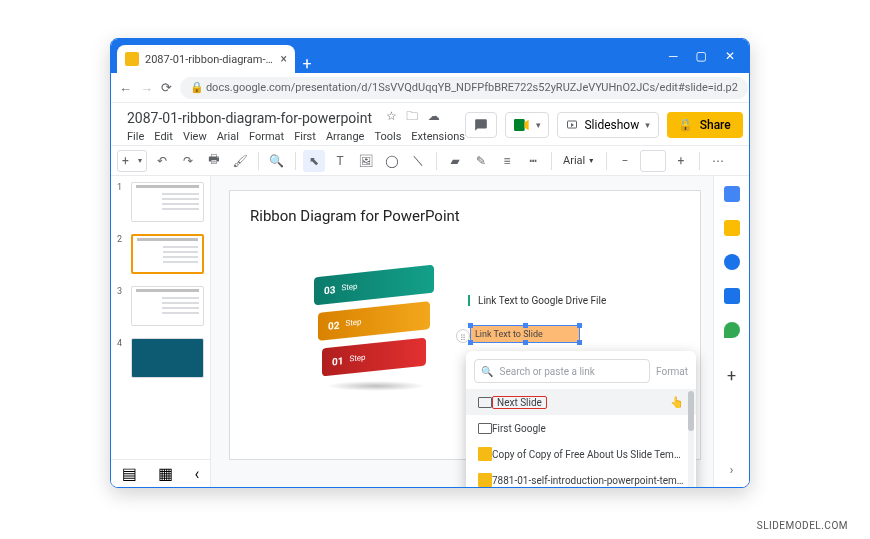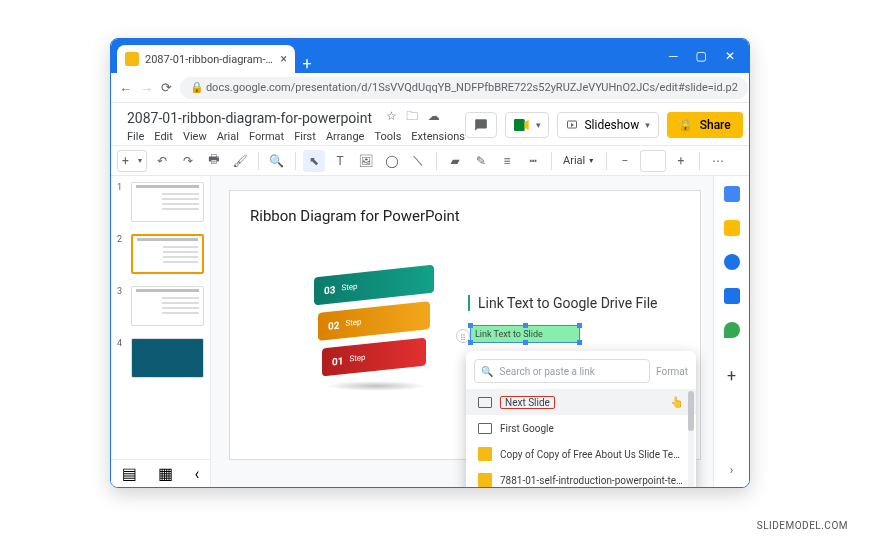--- a/index.html
+++ b/index.html
@@ -74,35 +74,35 @@
 
   .ribbon { position: absolute; left: 84px; top: 86px; width: 120px; }
   .rib { height: 28px; border-radius: 4px; margin-top: -6px; position: relative; display: flex; align-items: center; color: #fff; font-size: 8px; padding-left: 10px; gap: 6px; transform: skewY(-6deg); }
   .rib.r1 { background: linear-gradient(90deg,#0b7b6b,#13a089); width: 120px; margin-left: 0; }
   .rib.r2 { background: linear-gradient(90deg,#d98200,#f3a71c); width: 112px; margin-left: 4px; margin-top: 8px; }
   .rib.r3 { background: linear-gradient(90deg,#b11e1e,#e33030); width: 104px; margin-left: 8px; margin-top: 8px; }
   .rib .n { font-weight: 700; font-size: 10px; }
   .rib .t { line-height: 1; }
   .shadow { width: 100px; height: 10px; background: radial-gradient(ellipse, rgba(0,0,0,.25), transparent 70%); margin: 10px 0 0 12px; }
 
-  .linktxt1 { position: absolute; left: 238px; top: 104px; font-size: 14px; color: #333; border-left: 2px solid #19a574; padding-left: 8px; }
+  .linktxt1 { position: absolute; left: 238px; top: 104px; font-size: 10px; color: #333; border-left: 2px solid #19a574; padding-left: 8px; }
   .floatcursor { position: absolute; left: 226px; top: 138px; width: 14px; height: 14px; background: #fff; border: 1px solid #ccc; border-radius: 50%; display: flex; align-items: center; justify-content: center; font-size: 8px; color: #555; }
-  .selbox { position: absolute; left: 240px; top: 134px; width: 110px; height: 18px; border: 1px solid #4285f4; font-size: 9px; color: #444; display: flex; align-items: center; padding: 0 4px; background: #86efac; }
+  .selbox { position: absolute; left: 240px; top: 134px; width: 110px; height: 18px; border: 1px solid #4285f4; font-size: 9px; color: #444; display: flex; align-items: center; padding: 0 4px; background: #fdba74; }
   .selbox .h { position: absolute; width: 5px; height: 5px; background: #4285f4; }
   .selbox .h.tl { left: -3px; top: -3px; } .selbox .h.tr { right: -3px; top: -3px; }
   .selbox .h.bl { left: -3px; bottom: -3px; } .selbox .h.br { right: -3px; bottom: -3px; }
   .selbox .h.tm { left: 50%; top: -3px; margin-left: -2px; } .selbox .h.bm { left: 50%; bottom: -3px; margin-left: -2px; }
 
   
   .linkpop { position: absolute; left: 236px; top: 160px; width: 230px; background: #fff; border-radius: 6px; box-shadow: 0 4px 14px rgba(0,0,0,.25); padding: 8px 0 0 0; }
   .linksearch { display: flex; align-items: center; margin: 0 8px 6px 8px; gap: 6px; }
   .linksearch .field { flex: 1; height: 24px; border: 1px solid #dadce0; border-radius: 4px; display: flex; align-items: center; padding: 0 6px; font-size: 10px; color: #9aa0a6; gap: 6px; }
   .linksearch .apply { font-size: 10px; color: #9aa0a6; }
   .linklist { max-height: 140px; overflow: hidden; }
-  .linkitem { height: 26px; display: flex; align-items: center; padding: 0 12px; font-size: 10px; color: #3c4043; gap: 8px; position: relative; }
+  .linkitem { height: 26px; display: flex; align-items: center; padding: 0 12px; font-size: 10px; color: #3c4043; position: relative; }
   .linkitem.hl { background: #f1f3f4; }
   .linkitem.hl .lbl { border: 1px solid #d93025; padding: 0 4px; border-radius: 2px; }
   .linkitem .ico { width: 14px; height: 11px; border: 1.2px solid #5f6368; border-radius: 1px; flex: 0 0 14px; }
   .linkitem .ico.doc { background: #f5ba14; border: none; height: 14px; width: 11px; border-radius: 1px; }
   .linkitem .lbl { white-space: nowrap; overflow: hidden; text-overflow: ellipsis; }
   .linkitem .cursor { position: absolute; right: 12px; font-size: 11px; }
   .linkscroll { position: absolute; right: 2px; top: 40px; bottom: 4px; width: 6px; background: #f1f3f4; border-radius: 3px; }
   .linkscroll .th { position: absolute; left: 0; right: 0; top: 0; height: 40px; background: #c4c7cc; border-radius: 3px; }
 
   

